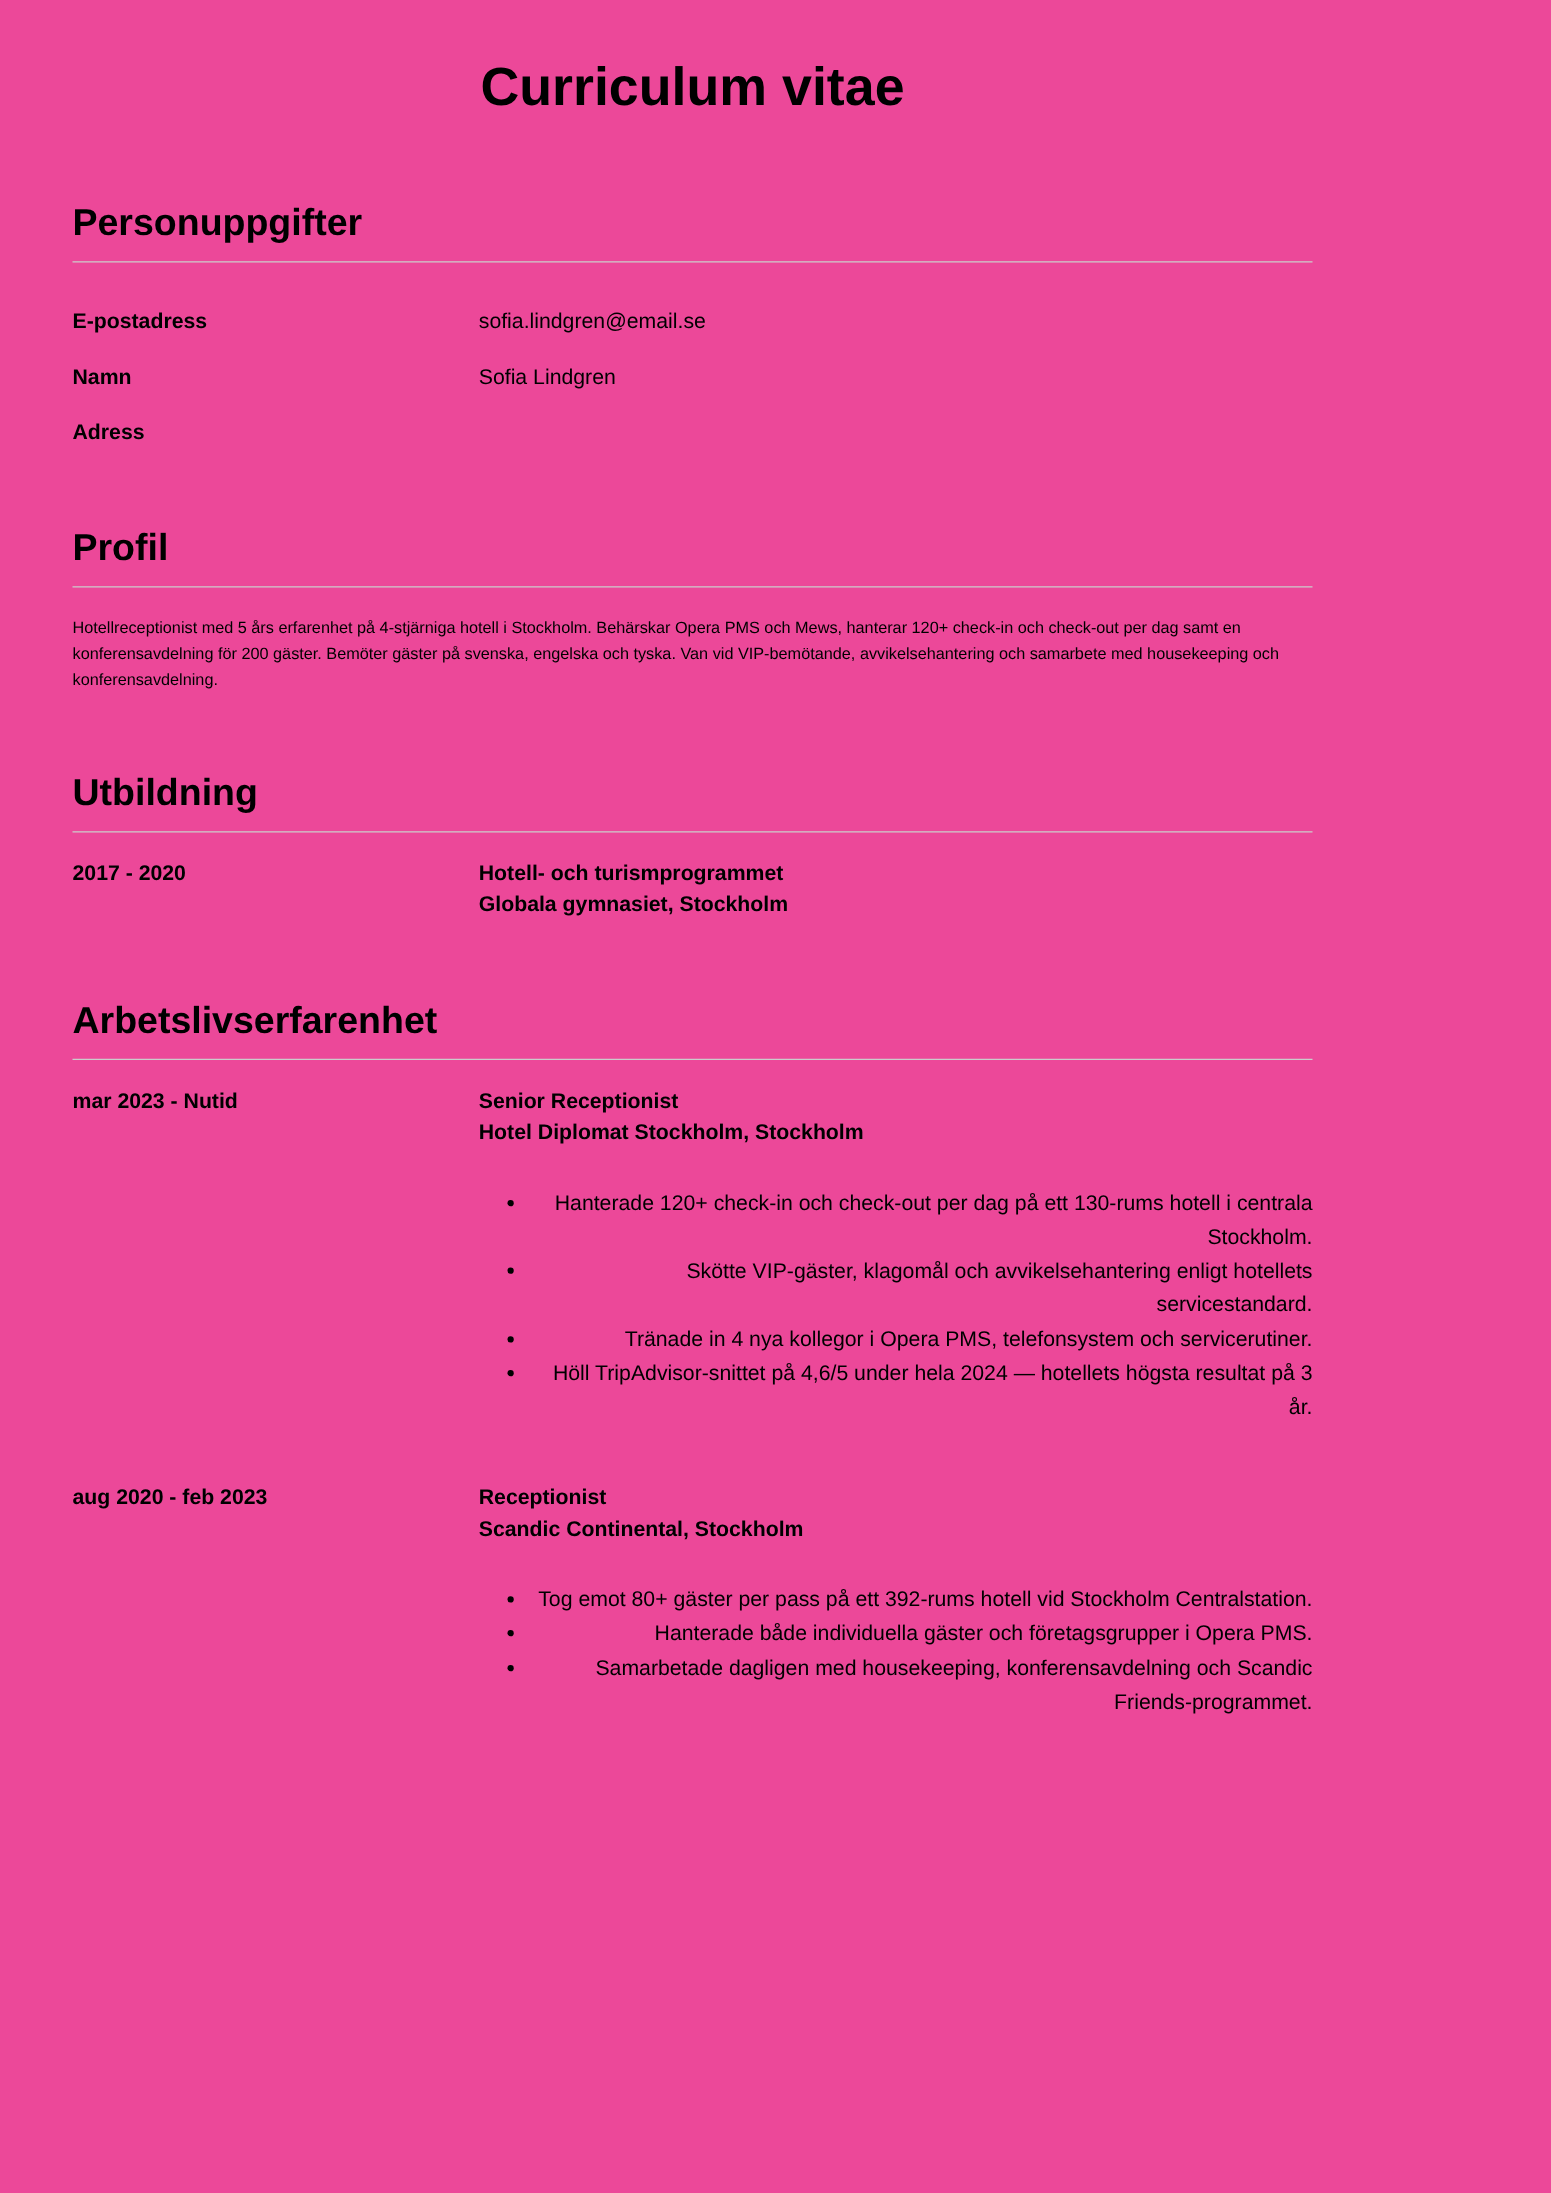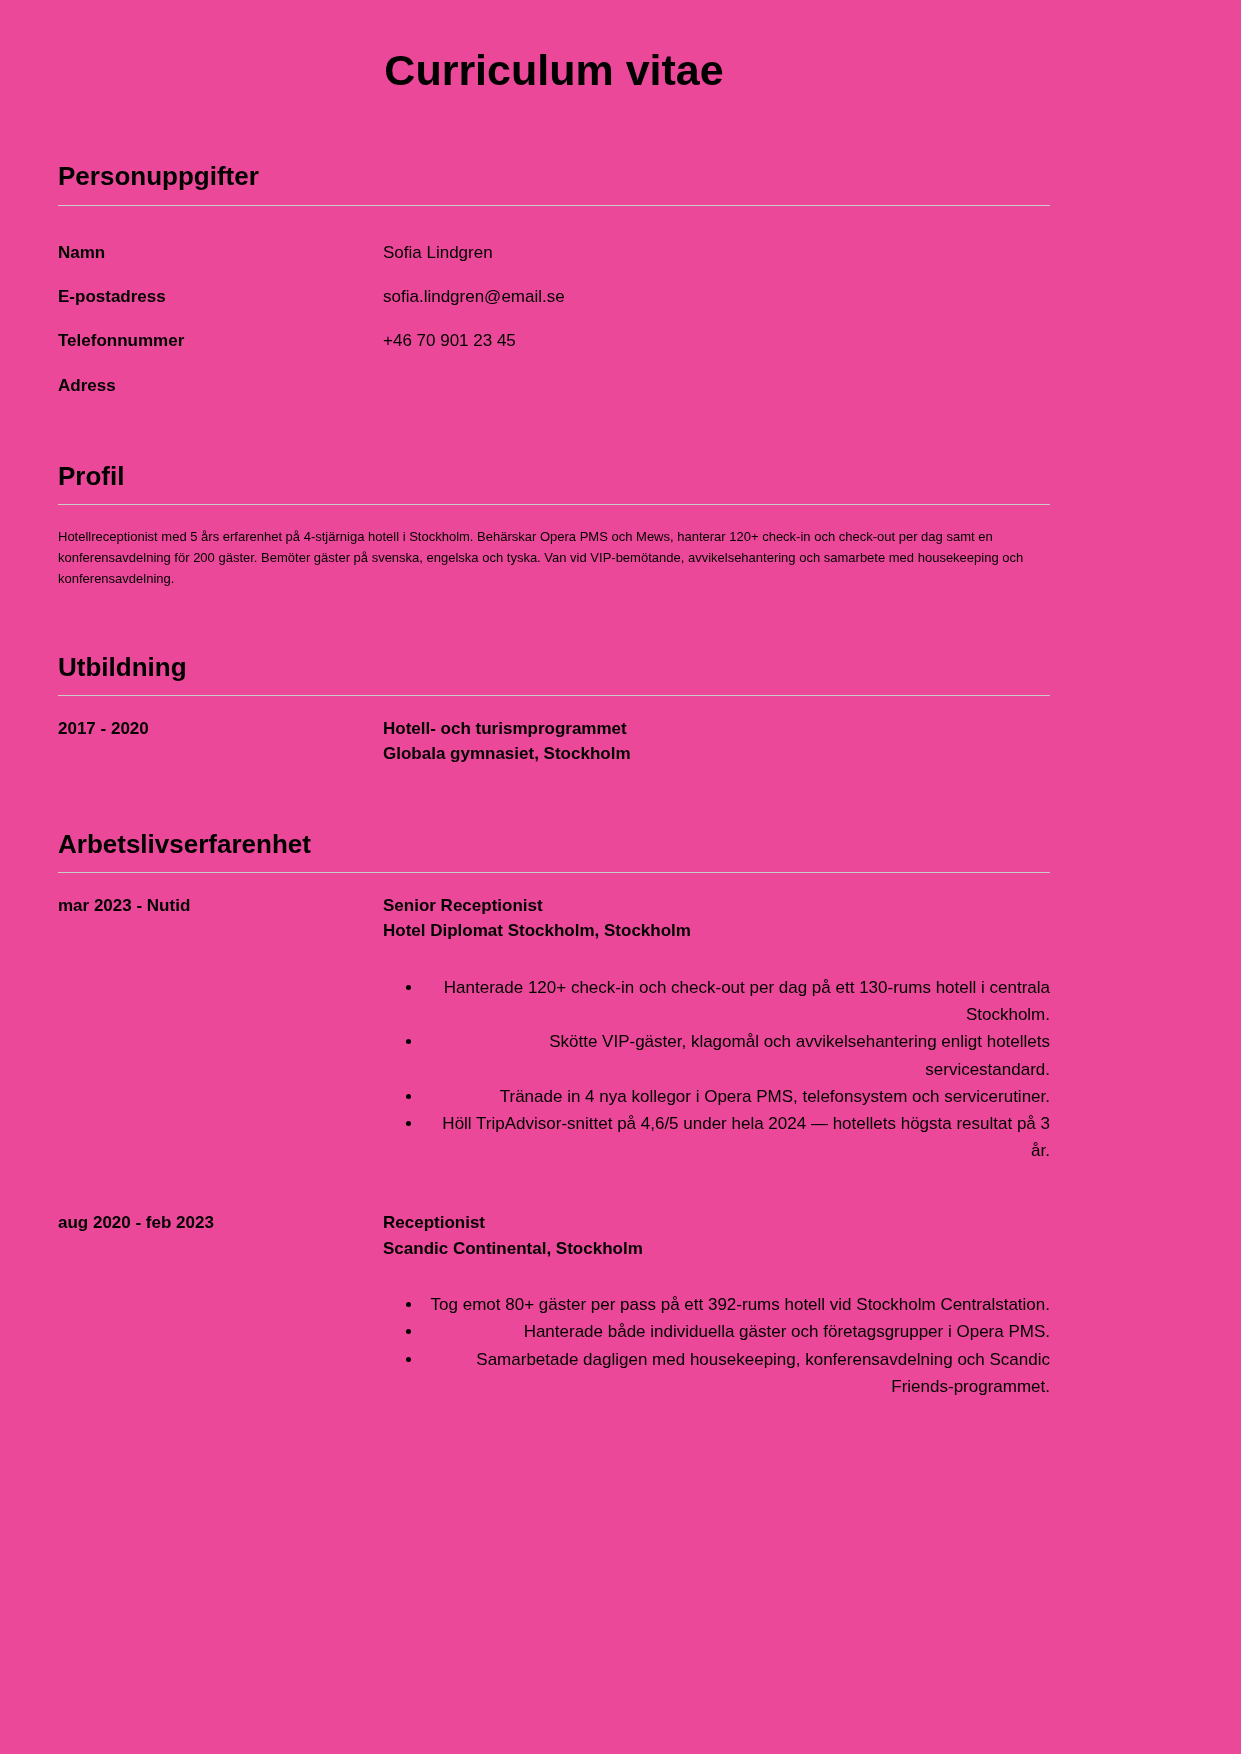--- a/index.html
+++ b/index.html
@@ -24,21 +24,21 @@
     font-size: 43px;
     line-height: 1.15;
     font-weight: 700;
     text-align: center;
     letter-spacing: 0;
   }
   .cv-section { margin-top: 62px; }
   .cv-section.first { margin-top: 66px; }
   .section-heading {
     margin: 0 0 12px 0;
-    font-size: 26px;
+    font-size: 30px;
     line-height: 1.2;
     font-weight: 700;
   }
   .divider {
     height: 0;
     border-top: 1px solid #cccccc;
   }
   
   .detail-rows { margin-top: 34px; }
   .detail-row {
@@ -82,30 +82,26 @@
 
 <div class="page">
 
   <h1 class="cv-title">Curriculum vitae</h1>
 
   <section class="cv-section first">
     <h2 class="section-heading">Personuppgifter</h2>
     <div class="divider"></div>
     <div class="detail-rows">
       <div class="detail-row">
-        <div class="detail-label">Namn</div>
-        <div class="detail-value">Sofia Lindgren</div>
-      </div>
-      <div class="detail-row">
         <div class="detail-label">E-postadress</div>
         <div class="detail-value">sofia.lindgren@email.se</div>
       </div>
       <div class="detail-row">
-        <div class="detail-label">Telefonnummer</div>
-        <div class="detail-value">+46 70 901 23 45</div>
+        <div class="detail-label">Namn</div>
+        <div class="detail-value">Sofia Lindgren</div>
       </div>
       <div class="detail-row">
         <div class="detail-label">Adress</div>
       </div>
     </div>
   </section>
 
   <section class="cv-section">
     <h2 class="section-heading">Profil</h2>
     <div class="divider"></div>

